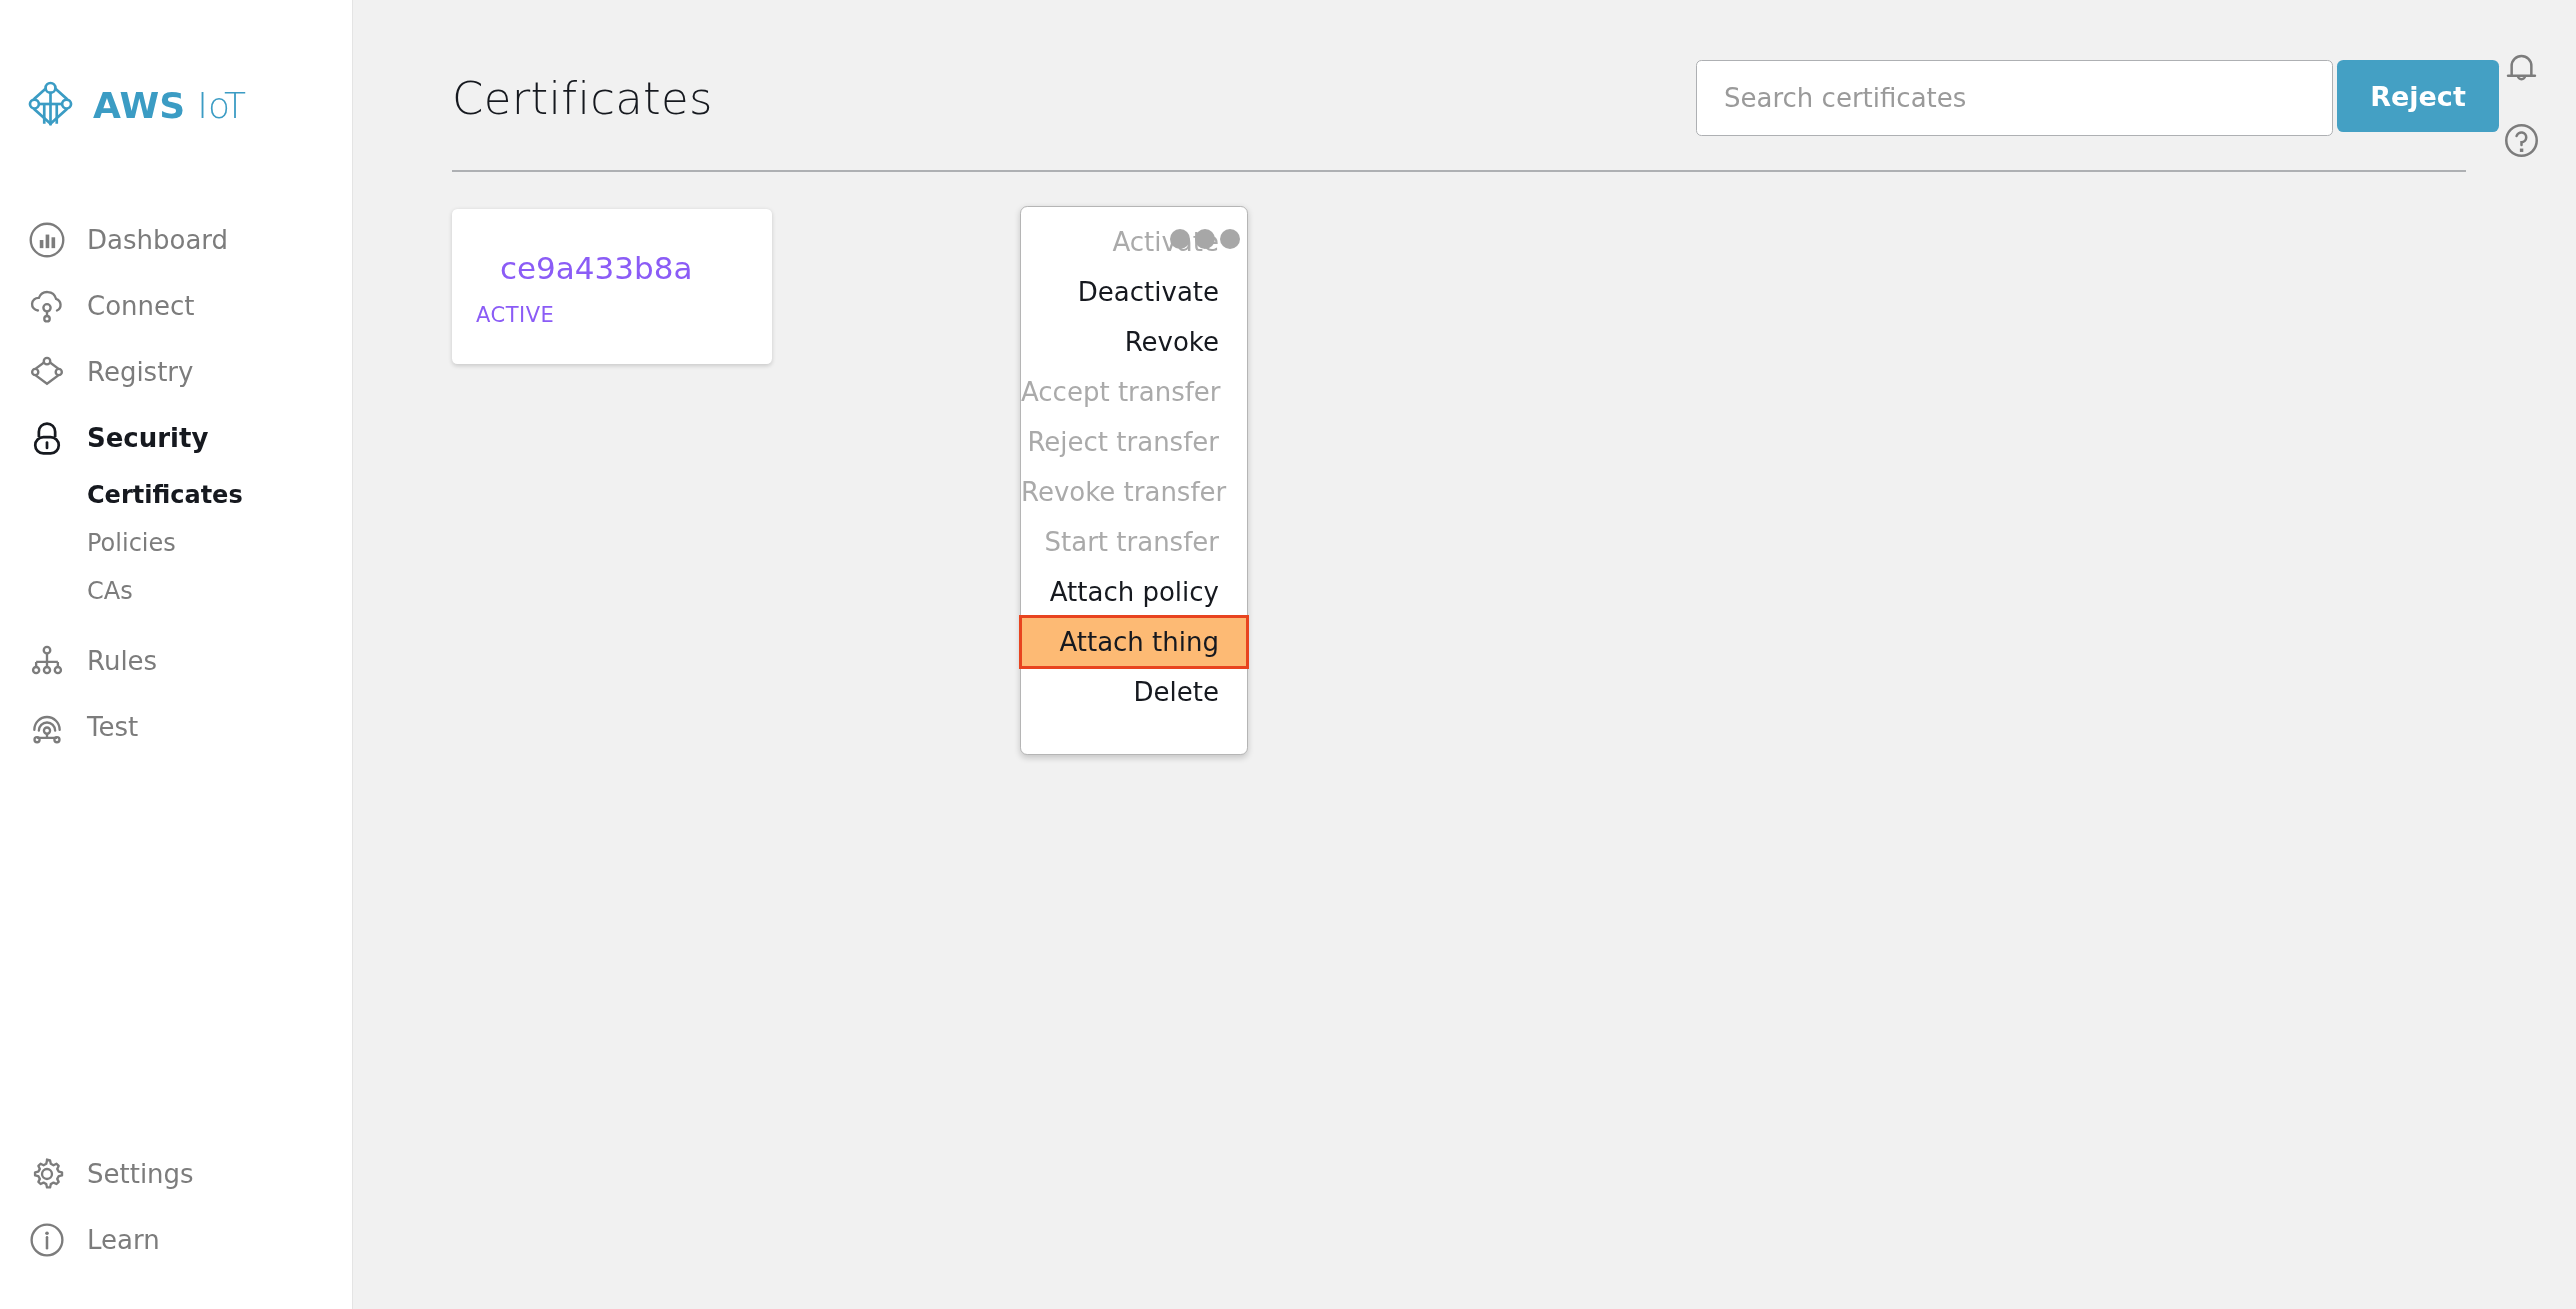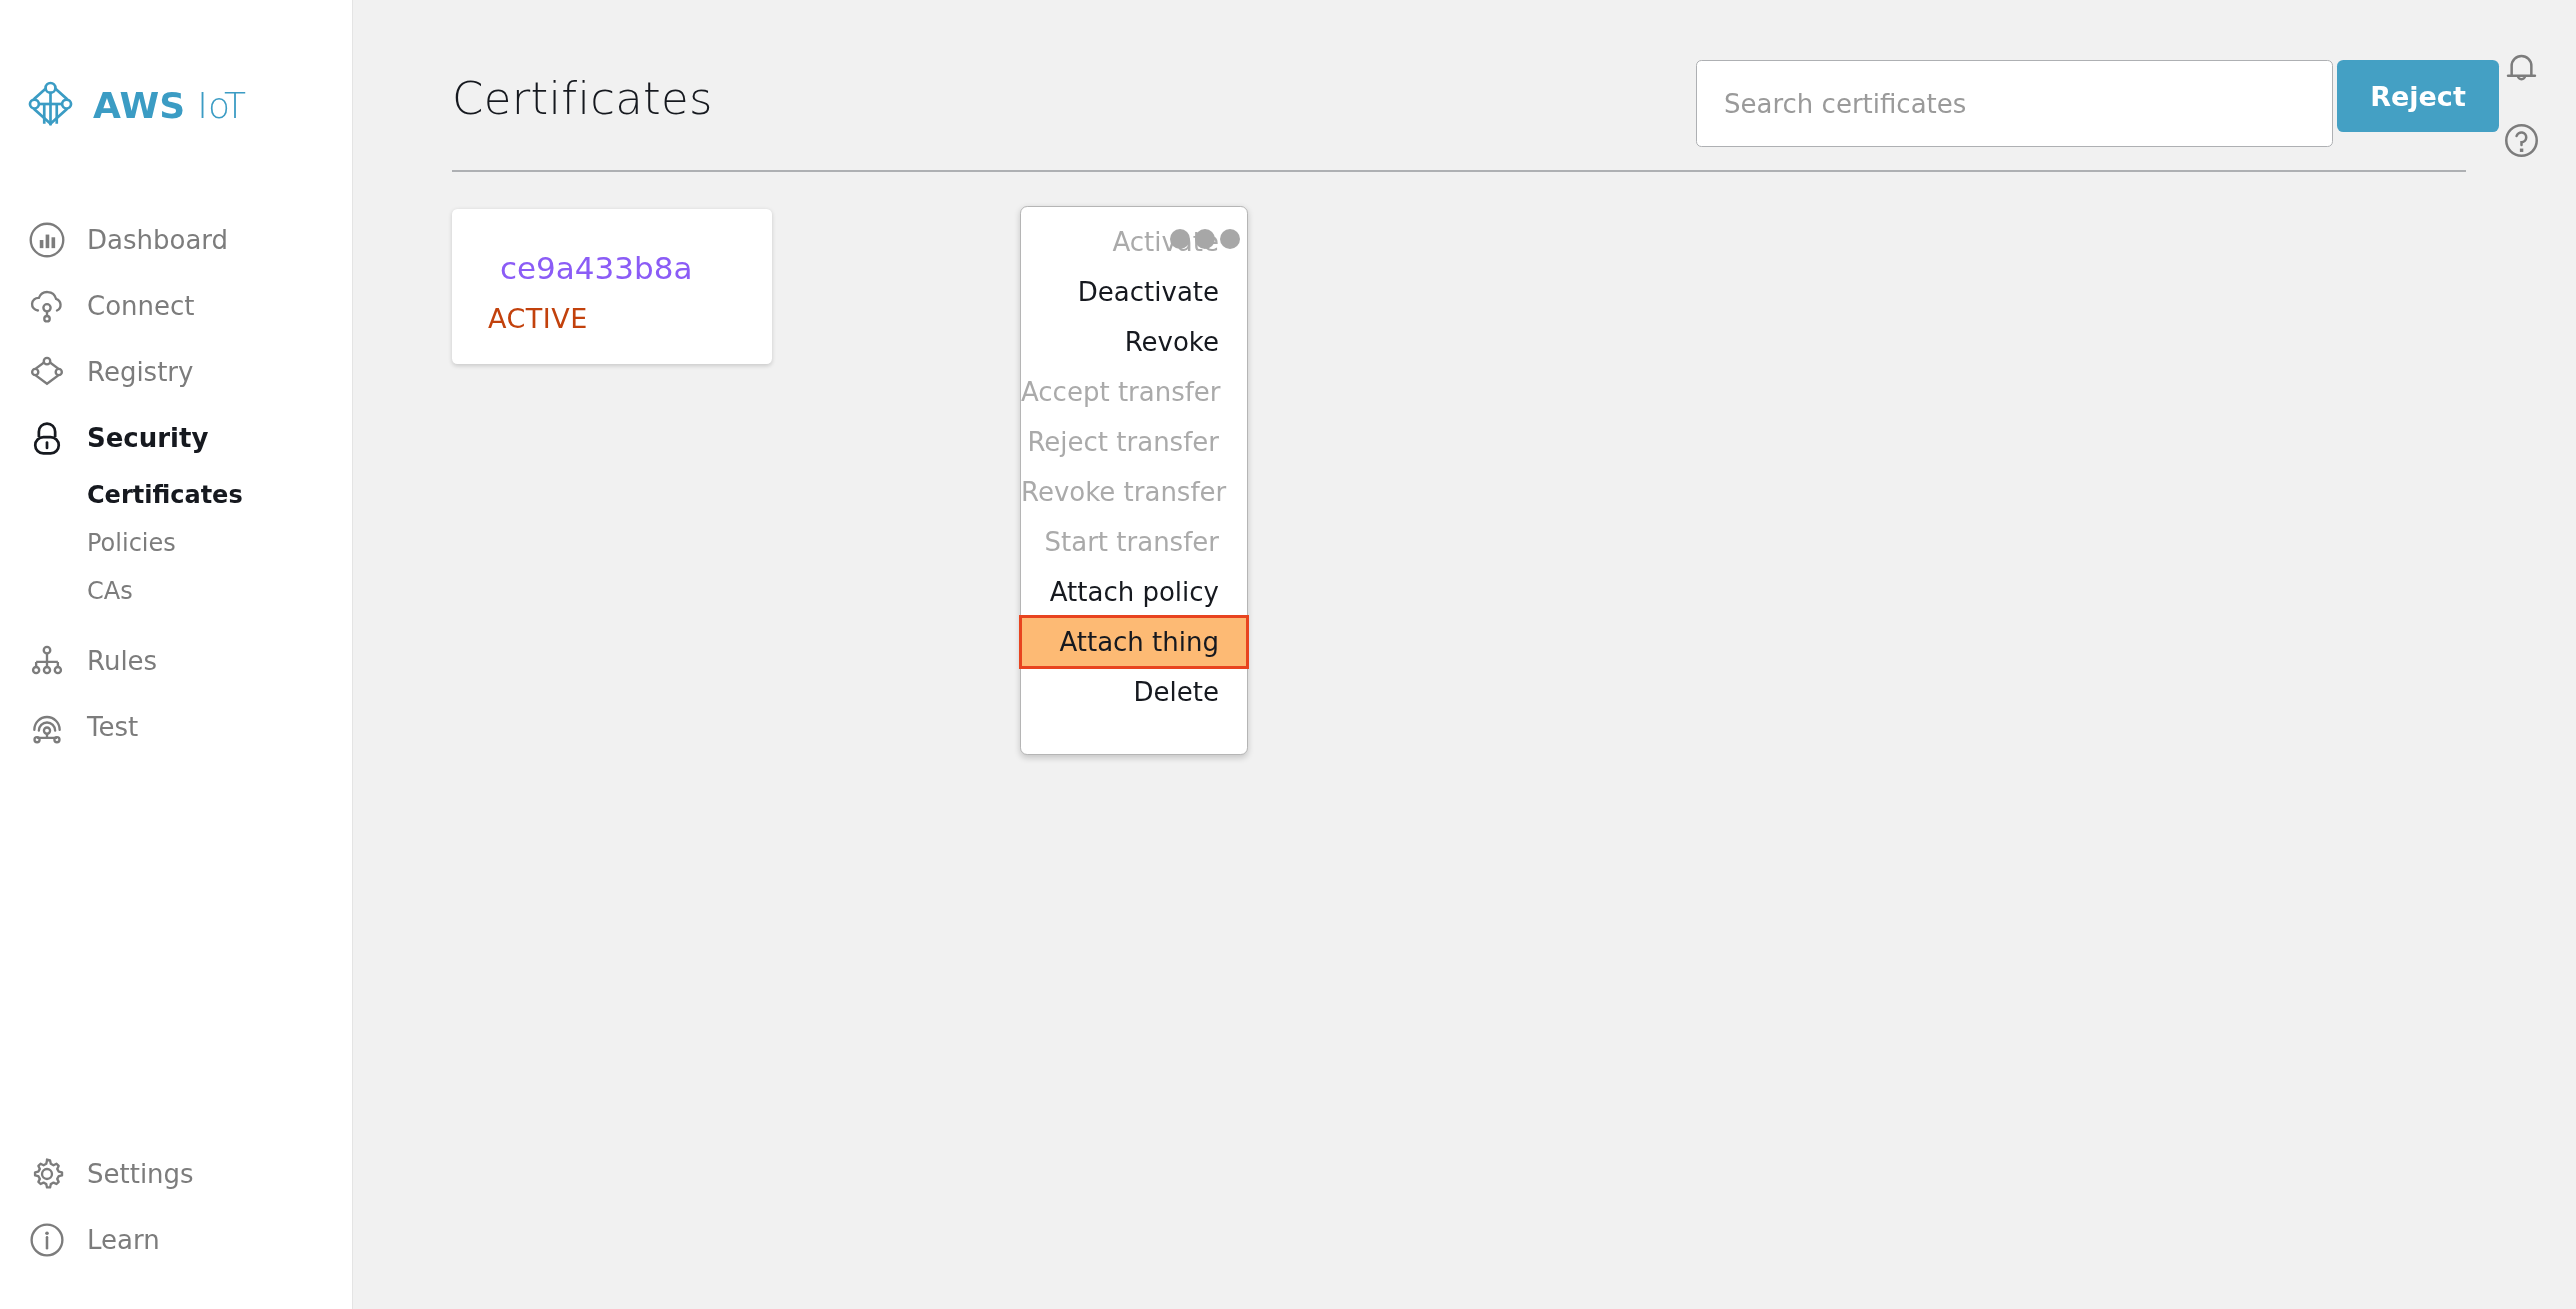--- a/index.html
+++ b/index.html
@@ -62,21 +62,21 @@
     position: absolute; left: 99px; top: 72px;
     font-size: 45px; font-weight: 300; color: #16191f;
     letter-spacing: 0.3px;
   }
   .header-divider {
     position: absolute; left: 99px; right: 110px; top: 170px;
     height: 1.8px; background: #aeb0b3;
   }
   .search-input {
     position: absolute; right: 243px; top: 60px;
-    width: 637px; height: 87px;
+    width: 637px; height: 76px;
     border: 1.8px solid #aeb0b3; border-radius: 5.4px;
     background: #ffffff;
     font-size: 26px; color: #545b64;
     padding: 0 27px;
     font-family: "DejaVu Sans", "Liberation Sans", sans-serif;
     outline: none;
   }
   .search-input::placeholder { color: #9a9a9a; }
   .create-button {
     position: absolute; right: 77px; top: 60px;
@@ -103,22 +103,22 @@
     background: #ffffff; border-radius: 5.4px;
     box-shadow: 0 1.8px 4.5px rgba(0,0,0,0.16);
     cursor: pointer;
   }
   .cert-name {
     position: absolute; left: 48px; top: 41px;
     font-size: 31px; color: #8b5cf6; font-weight: 400;
     white-space: nowrap;
   }
   .cert-status {
-    position: absolute; left: 36px; top: 94px;
-    font-size: 27px; color: #c2410c; letter-spacing: 0.5px;
+    position: absolute; left: 24px; top: 94px;
+    font-size: 21px; color: #8b5cf6; letter-spacing: 0.5px;
   }
 
   
   .cert-menu {
     position: absolute; left: 667px; top: 206px;
     width: 228px; height: 549px;
     background: #ffffff;
     border: 1.8px solid #b5b5b5; border-radius: 7.2px;
     box-shadow: 0 2.7px 6.3px rgba(0,0,0,0.18);
     padding-top: 10px; padding-bottom: 10px;

